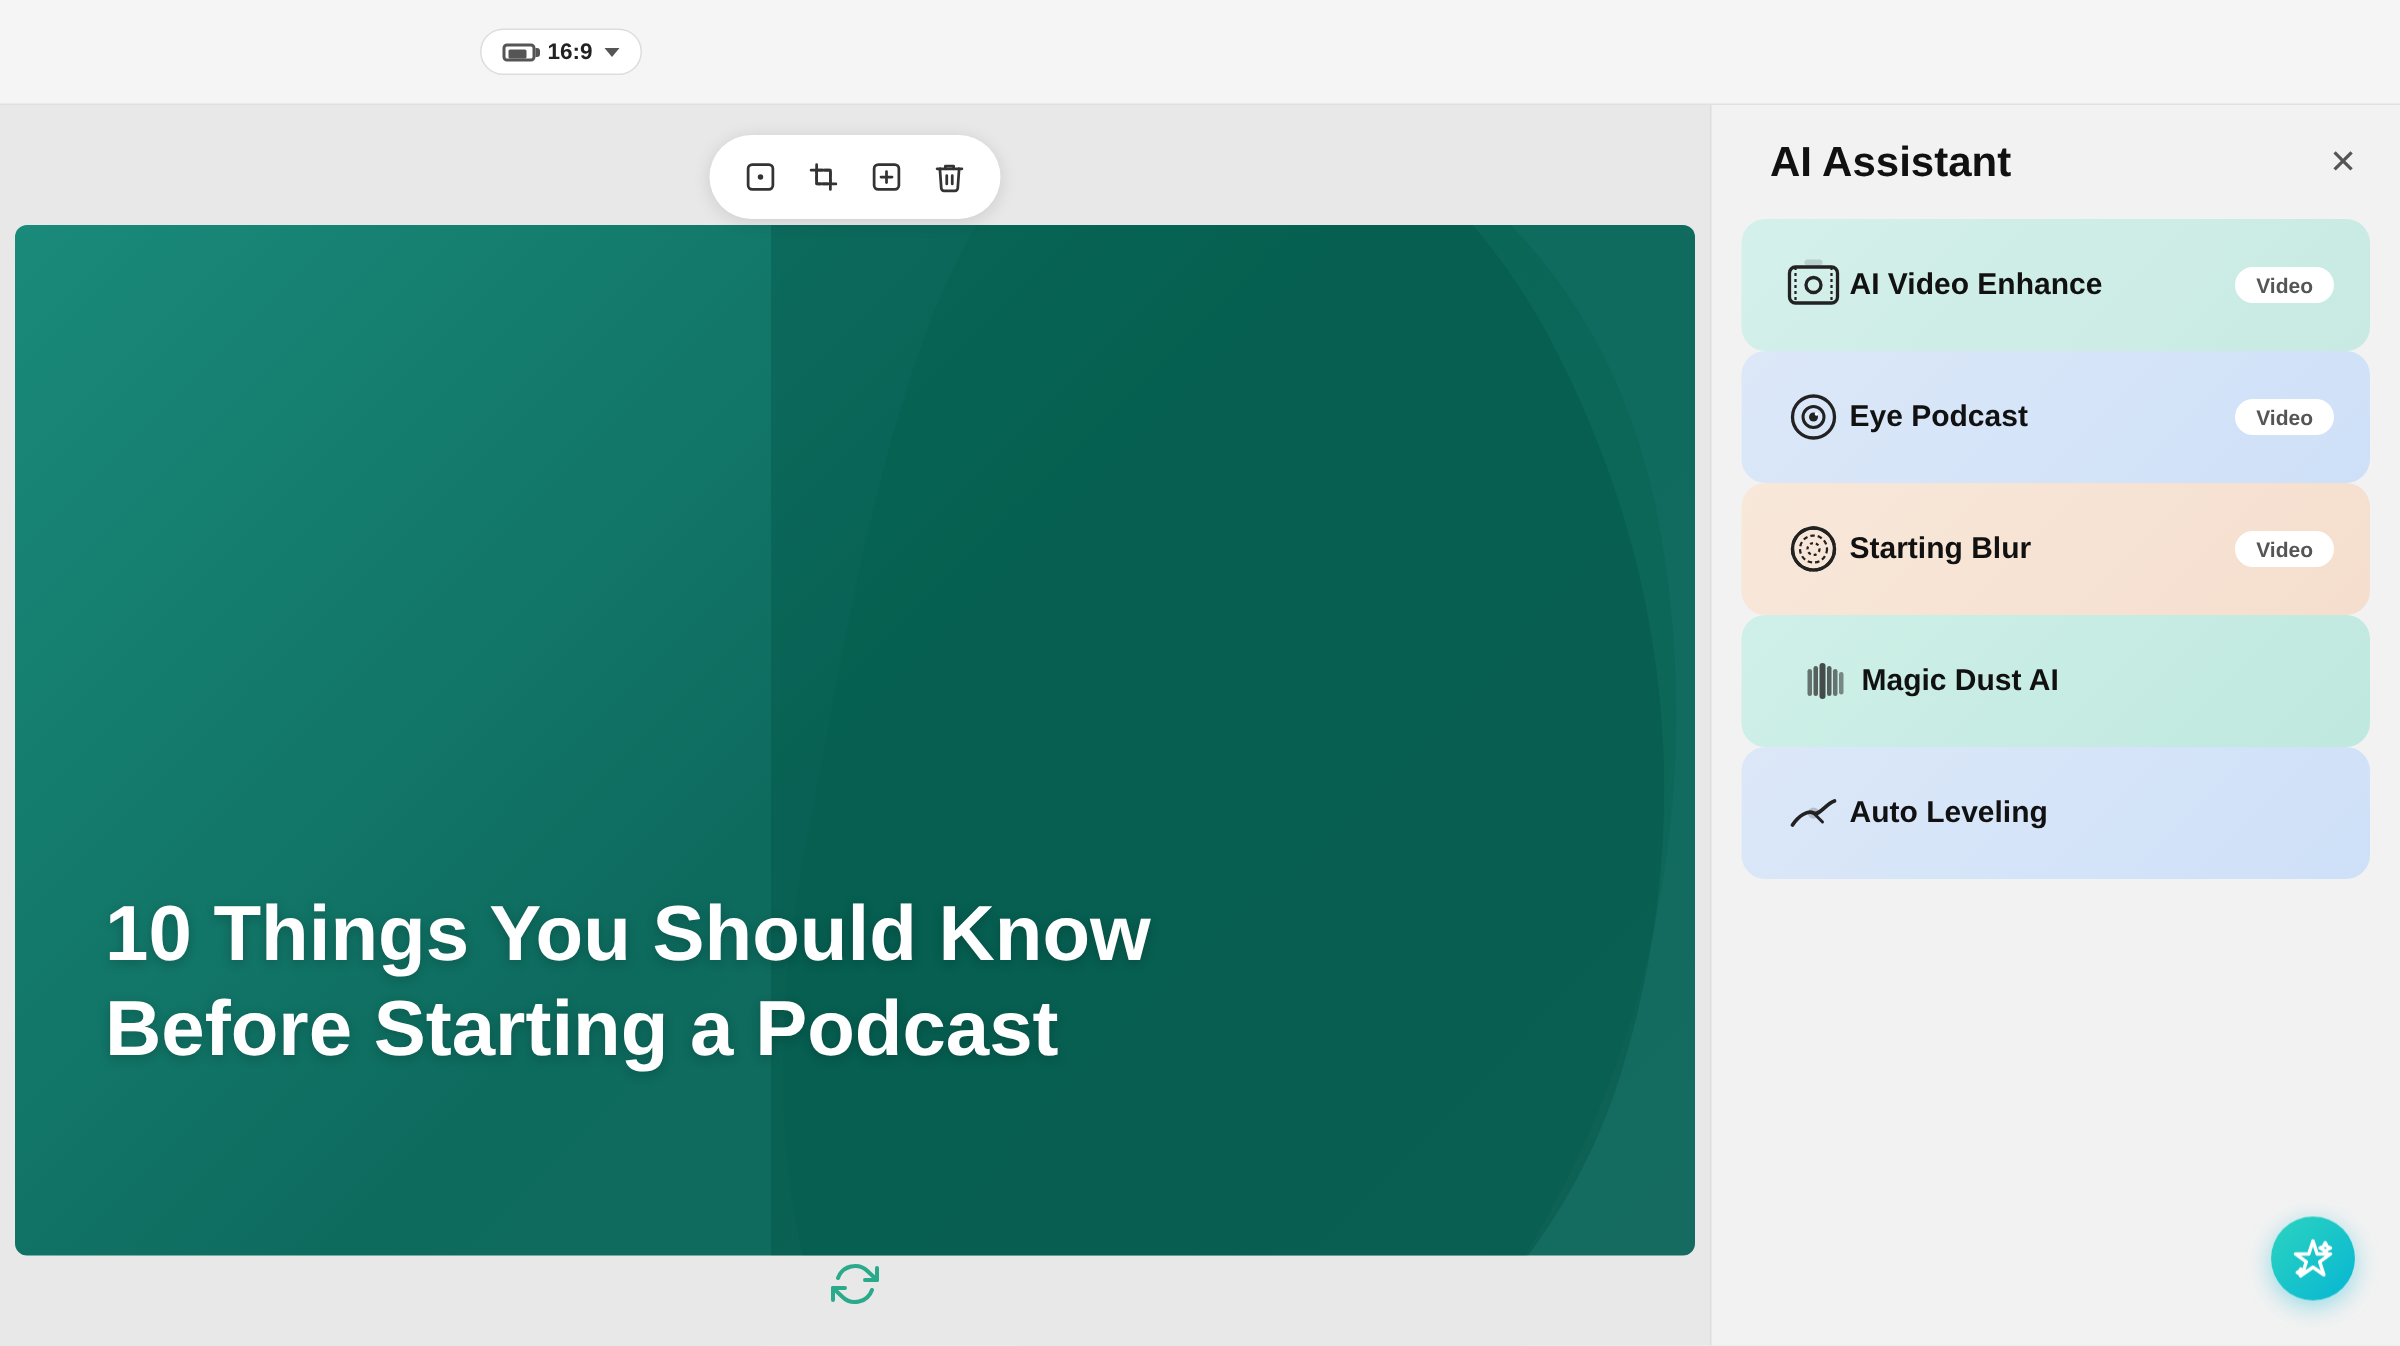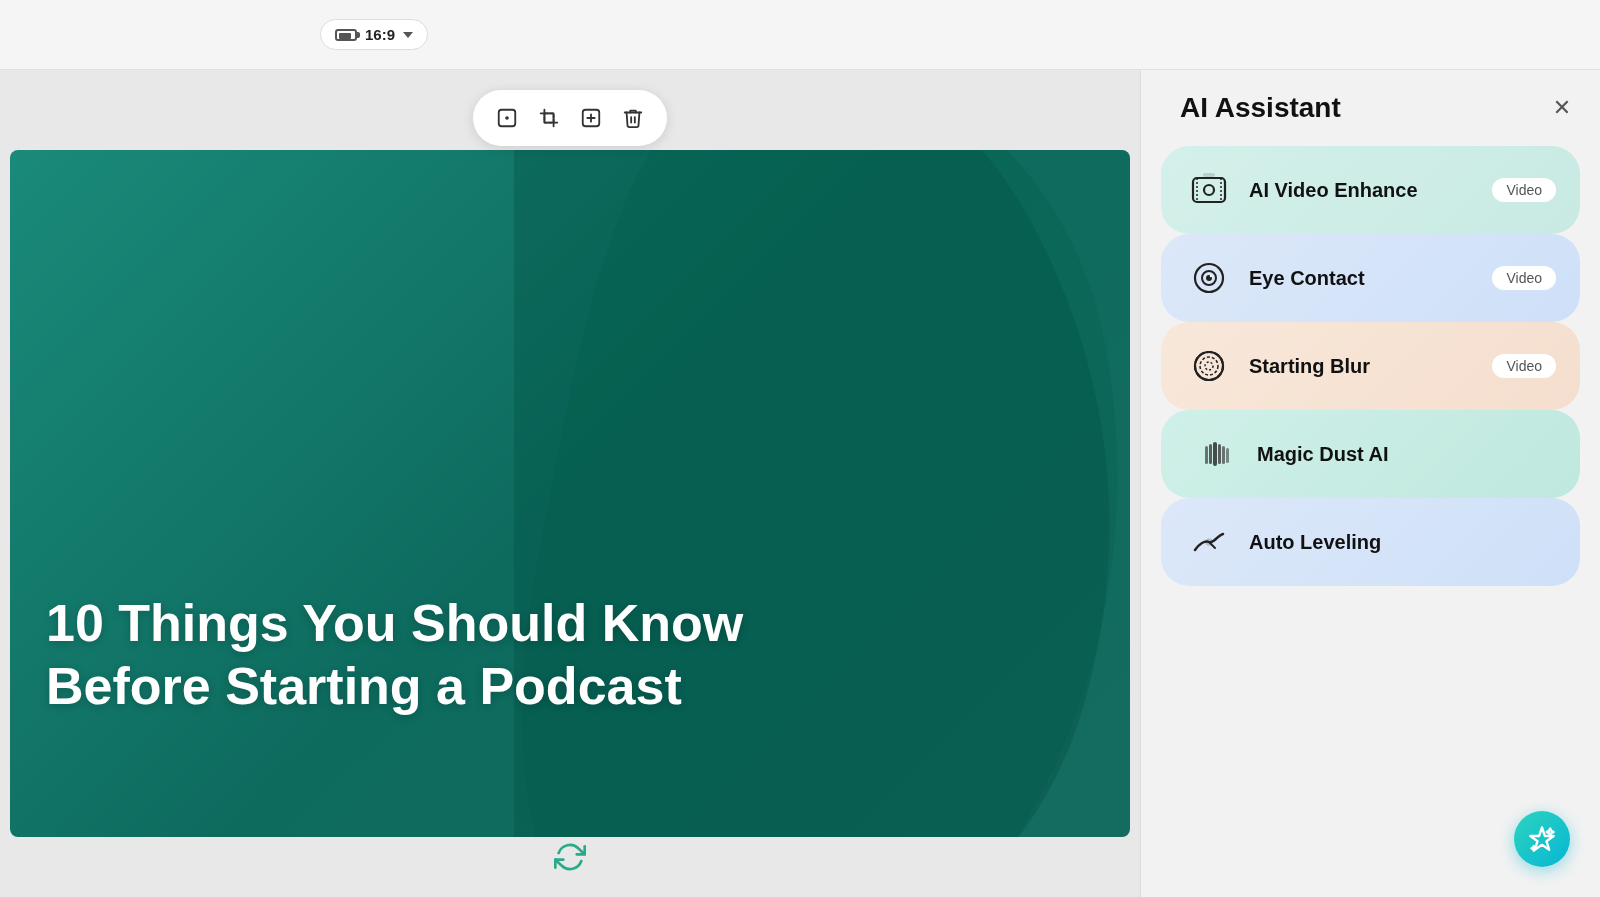--- a/index.html
+++ b/index.html
@@ -138,21 +138,21 @@
       width: 55%;
       height: 100%;
     }
     .blob-shape svg {
       width: 100%;
       height: 100%;
     }
     .video-text {
       position: relative;
       z-index: 2;
-      padding: 0 60px 120px 36px;
+      padding: 0 60px 120px 60px;
       color: white;
     }
     .video-title {
       font-size: 52px;
       font-weight: 700;
       line-height: 1.2;
       text-shadow: 0 2px 8px rgba(0,0,0,0.2);
     }
 
     
@@ -199,25 +199,24 @@
       align-items: center;
       justify-content: center;
       cursor: pointer;
       color: #555;
       font-size: 22px;
       border-radius: 50%;
     }
 
     
     .feature-card {
-      border-radius: 28px;
+      border-radius: 16px;
       padding: 20px 24px;
       display: flex;
       align-items: center;
-      gap: 16px;
       cursor: pointer;
       transition: opacity 0.2s;
     }
 
     .card-teal { background: linear-gradient(135deg, #d4f0ea 0%, #c8eae3 100%); }
     .card-blue { background: linear-gradient(135deg, #dce8f8 0%, #cee0f8 100%); }
     .card-peach { background: linear-gradient(135deg, #f8e8da 0%, #f5dece 100%); }
     .card-teal2 { background: linear-gradient(135deg, #cff0e8 0%, #bfe8de 100%); padding-left: 32px; }
     .card-gray { background: #efefef; }
     .card-blue2 { background: linear-gradient(135deg, #dce8f8 0%, #cee0f8 100%); }
@@ -240,21 +239,21 @@
       font-weight: 600;
       color: #111;
       flex: 1;
     }
 
     .card-badge {
       background: white;
       border-radius: 20px;
       padding: 4px 14px;
       font-size: 14px;
-      font-weight: 400;
+      font-weight: 700;
       color: #555;
     }
 
     
     .fab-btn {
       position: fixed;
       bottom: 30px;
       right: 30px;
       width: 56px;
       height: 56px;
@@ -372,21 +371,21 @@
         </div>
         <div class="feature-card card-blue">
           <div class="card-icon">
             <svg viewBox="0 0 40 40" fill="none" xmlns="http://www.w3.org/2000/svg">
     <circle cx="20" cy="20" r="14" stroke="#222" stroke-width="2.2"></circle>
     <circle cx="20" cy="20" r="7" stroke="#222" stroke-width="2"></circle>
     <circle cx="20" cy="20" r="3" fill="#222"></circle>
     <circle cx="22" cy="18" r="1.2" fill="white"></circle>
   </svg>
           </div>
-          <span class="card-name">Eye Contact</span>
+          <span class="card-name">Eye Podcast</span>
           <span class="card-badge">Video</span>
         </div>
         <div class="feature-card card-peach">
           <div class="card-icon">
             <svg viewBox="0 0 40 40" fill="none" xmlns="http://www.w3.org/2000/svg">
     <circle cx="20" cy="20" r="14" stroke="#222" stroke-width="2.2"></circle>
     <circle cx="20" cy="20" r="9" stroke="#222" stroke-width="1.5" stroke-dasharray="3 2"></circle>
     <circle cx="20" cy="20" r="4" stroke="#222" stroke-width="1.5" stroke-dasharray="2 2"></circle>
     <circle cx="20" cy="20" r="14" stroke="#222" stroke-width="2.2" stroke-dasharray="4 4" stroke-linecap="round"></circle>
   </svg>

